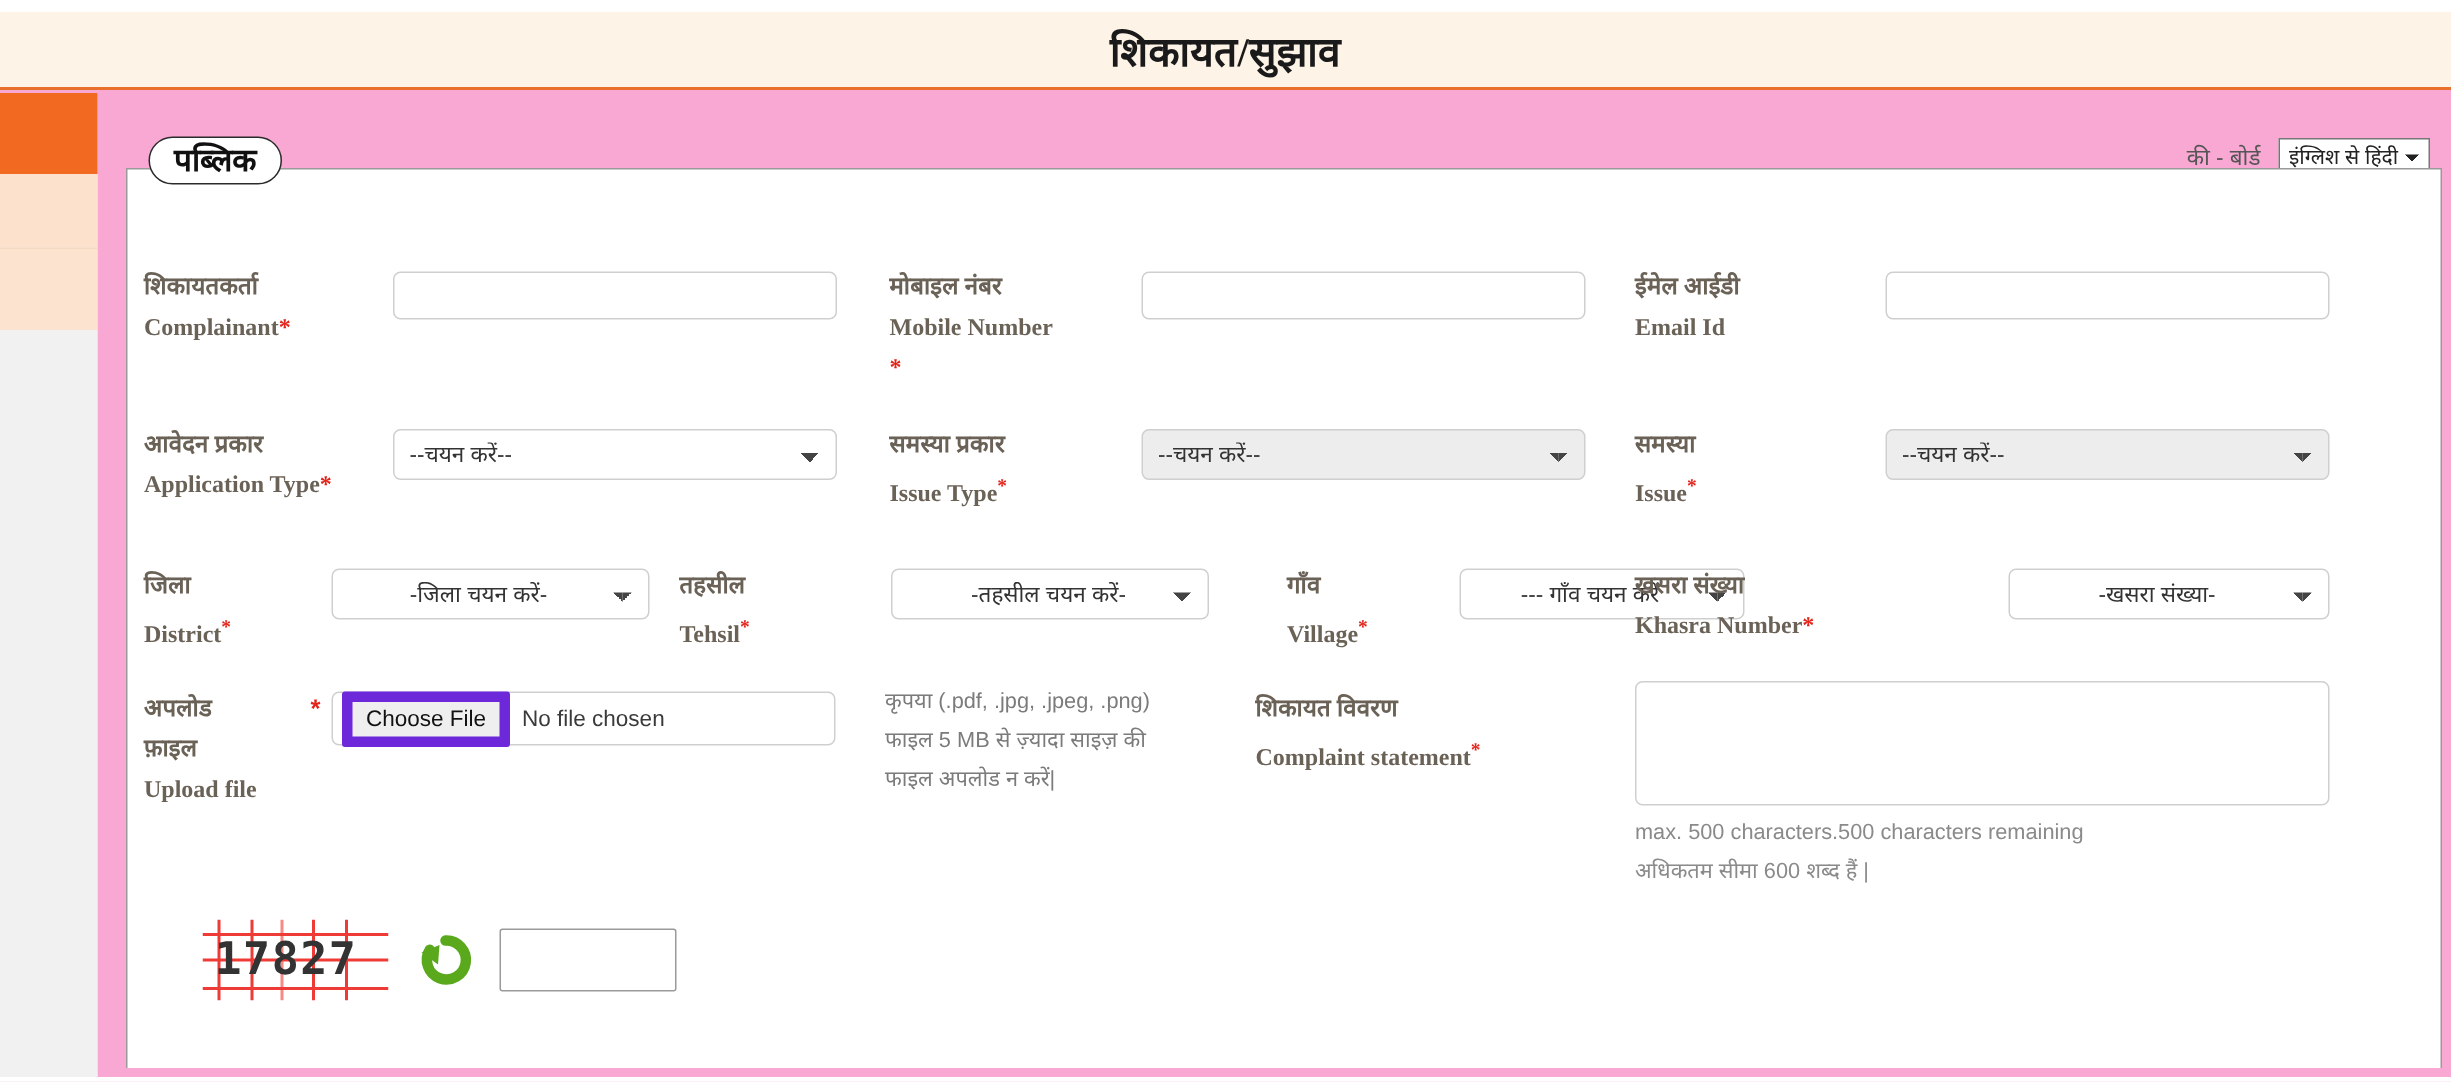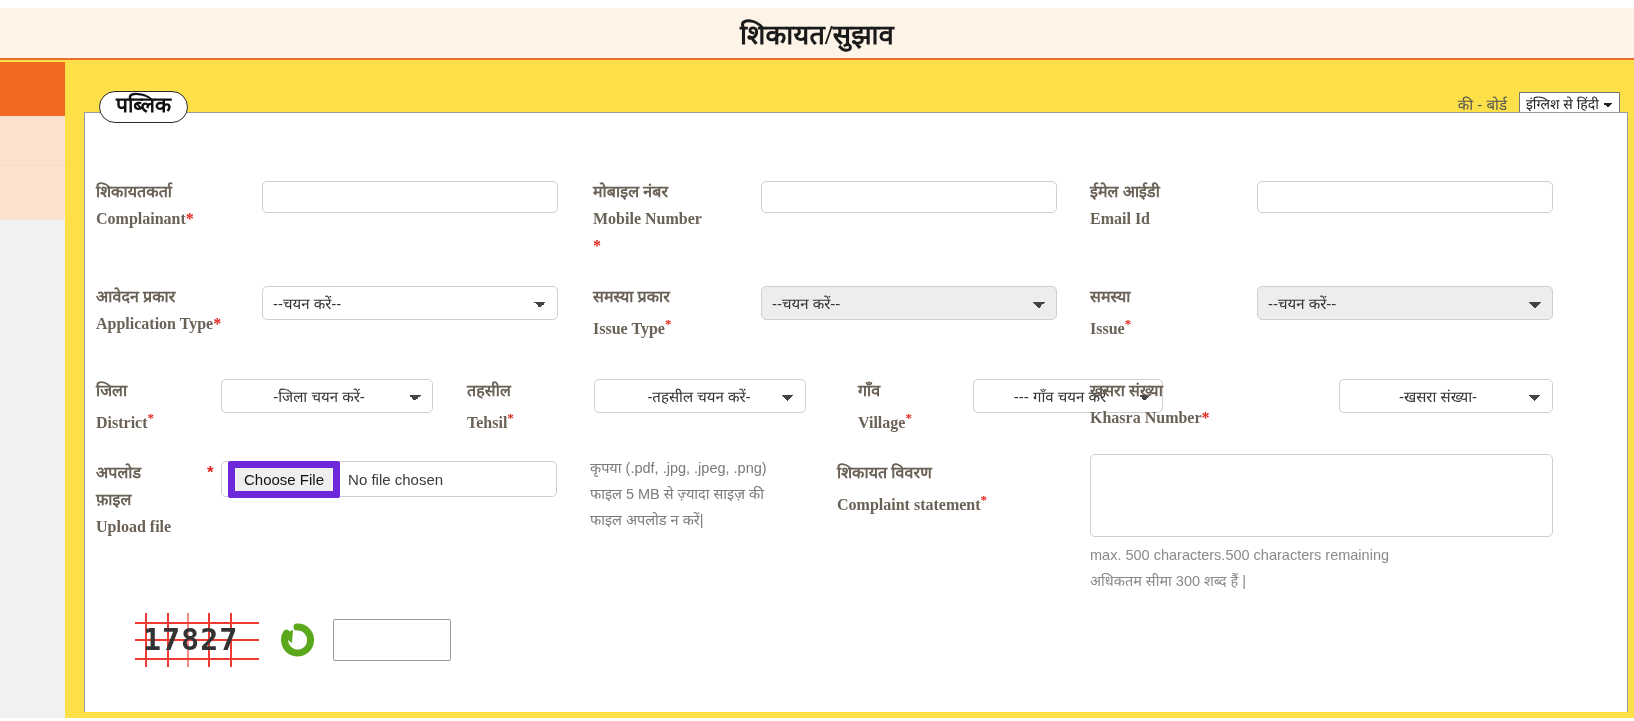--- a/index.html
+++ b/index.html
@@ -3,21 +3,21 @@
 <meta charset="utf-8">
 <style>
   * { box-sizing: border-box; }
   html, body {
     margin: 0; padding: 0;
     width: 1634px; height: 721px;
     background: #ffffff;
     font-family: "Liberation Sans", sans-serif;
     overflow: hidden;
   }
-  .page { position: relative; width: 1634px; height: 721px; background: #fde047; }
+  .page { position: relative; width: 1634px; height: 721px; background: #f9a8d4; }
 
   
   .titlebar {
     position: absolute; left: 0; top: 8px; width: 1634px; height: 52px;
     background: #fdf3e7;
     border-bottom: 2px solid #e8702a;
     display: flex; align-items: center; justify-content: center;
   }
   .titlebar .title {
     font-family: "Liberation Serif", serif;
@@ -56,21 +56,21 @@
     position: absolute; left: 84px; top: 112px;
     width: 1544px; height: 600px;
     border: 1px solid #9a9a9a;
     border-bottom: none;
     background: #fff;
   }
   .fs-legend {
     position: absolute; left: 14px; top: -22px;
     background: #fff; padding: 2px 16px;
     border: 1px solid #2b2b2b; border-radius: 24px;
-    font-family: Liberation Mono, monospace;
+    font-family: Liberation Serif, serif;
     font-size: 21px; font-weight: 700; color: #111;
     line-height: 26px;
   }
 
   
   .form { position: relative; padding: 42px 0 0 0; }
 
   .row { position: relative; }
 
   .lbl {
@@ -249,21 +249,21 @@
 
       <div class="row">
         <div class="lbl" style="left:11px; top:222px; width:120px;">
           <span class="hi">जिला</span>
           <span class="en">District</span><span class="req sup">*</span>
         </div>
         <select class="sel center" style="left:136px; top:224px; width:212px;">
           <option>-जिला चयन करें-</option>
         </select>
 
-        <div class="lbl" style="left:382px; top:222px; width:110px;">
+        <div class="lbl" style="left:368px; top:222px; width:110px;">
           <span class="hi">तहसील</span>
           <span class="en">Tehsil</span><span class="req sup">*</span>
         </div>
         <select class="sel center" style="left:509px; top:224px; width:212px;padding-left:24px;">
           <option>-तहसील चयन करें-</option>
         </select>
 
         <div class="lbl" style="left:773px; top:222px; width:110px;">
           <span class="hi">गाँव</span>
           <span class="en">Village</span><span class="req sup">*</span>
@@ -302,21 +302,21 @@
 
         <div class="lbl" style="left:752px; top:304px; width:215px;">
           <span class="hi">शिकायत विवरण</span>
           <span class="en">Complaint statement</span><span class="req sup">*</span>
         </div>
 
         <textarea class="ta" style="left: 1005px; top: 299px; width: 463px; height: 83px;"></textarea>
 
         <div class="counter" style="left:1005px; top:387px;">
           <div>max. 500 characters.500 characters remaining</div>
-          <div>अधिकतम सीमा 300 शब्द हैं |</div>
+          <div>अधिकतम सीमा 600 शब्द हैं |</div>
         </div>
       </div>
 
       <div class="captcha-wrap">
         <div class="captcha-img">
           <div class="gridv" style="left:10px;"></div>
           <div class="gridv" style="left:32px;"></div>
           <div class="gridv" style="left:52px; background:#f78a86;"></div>
           <div class="gridv" style="left:73px;"></div>
           <div class="gridv" style="left:95px;"></div>

